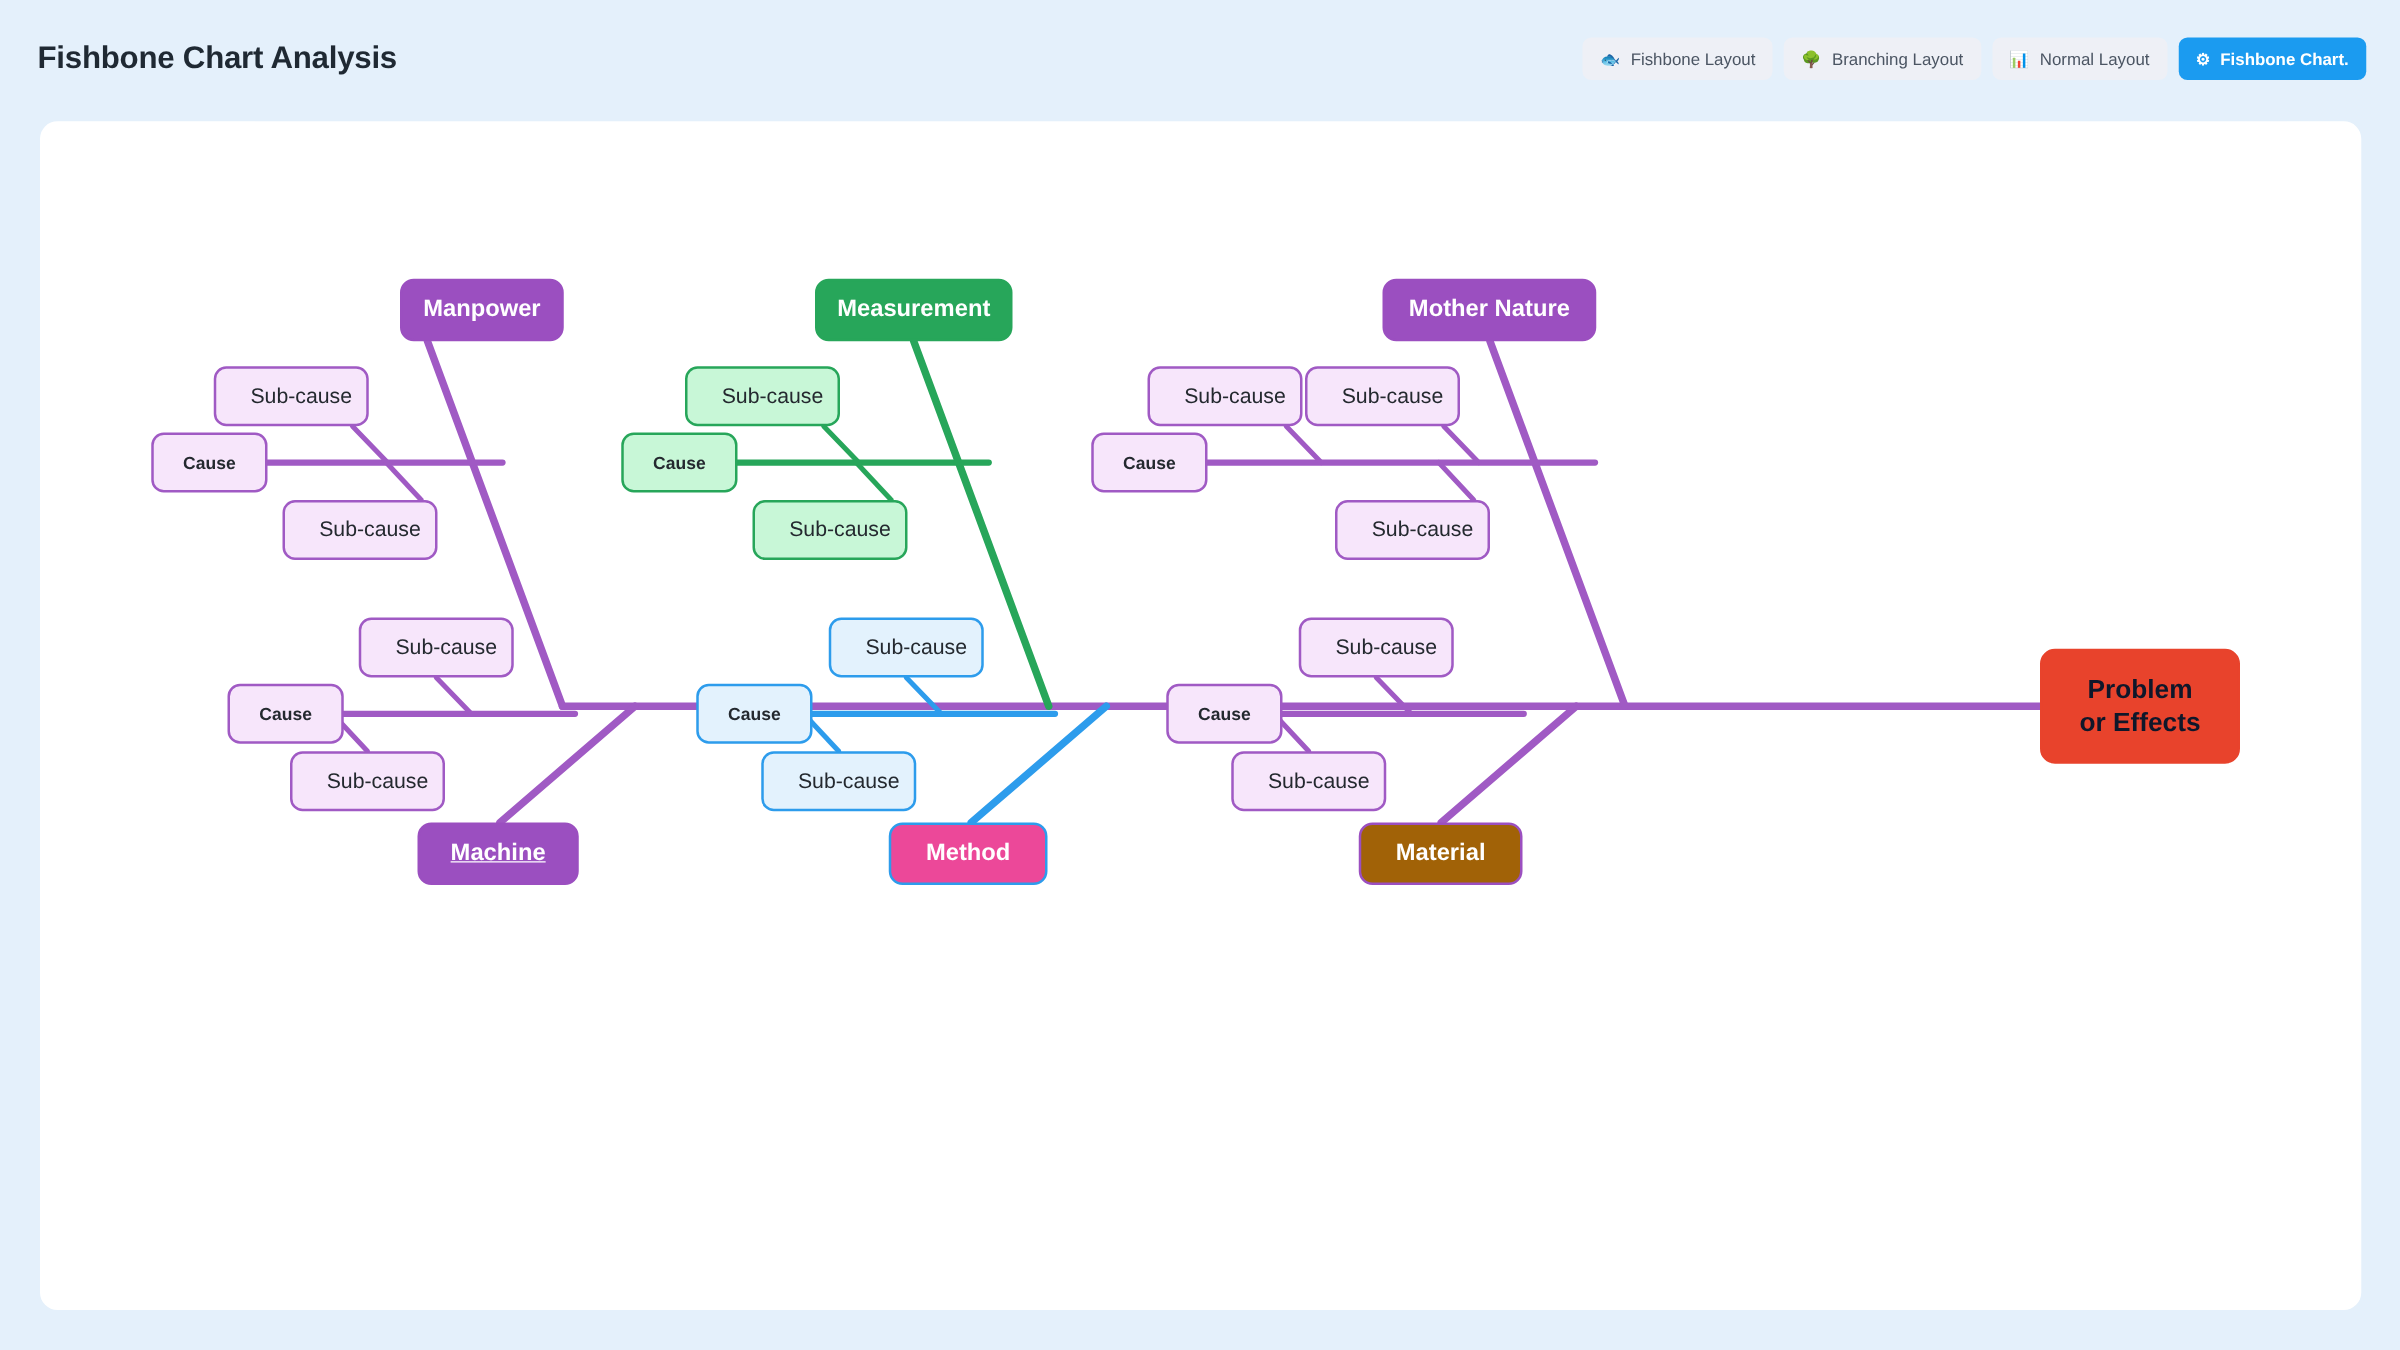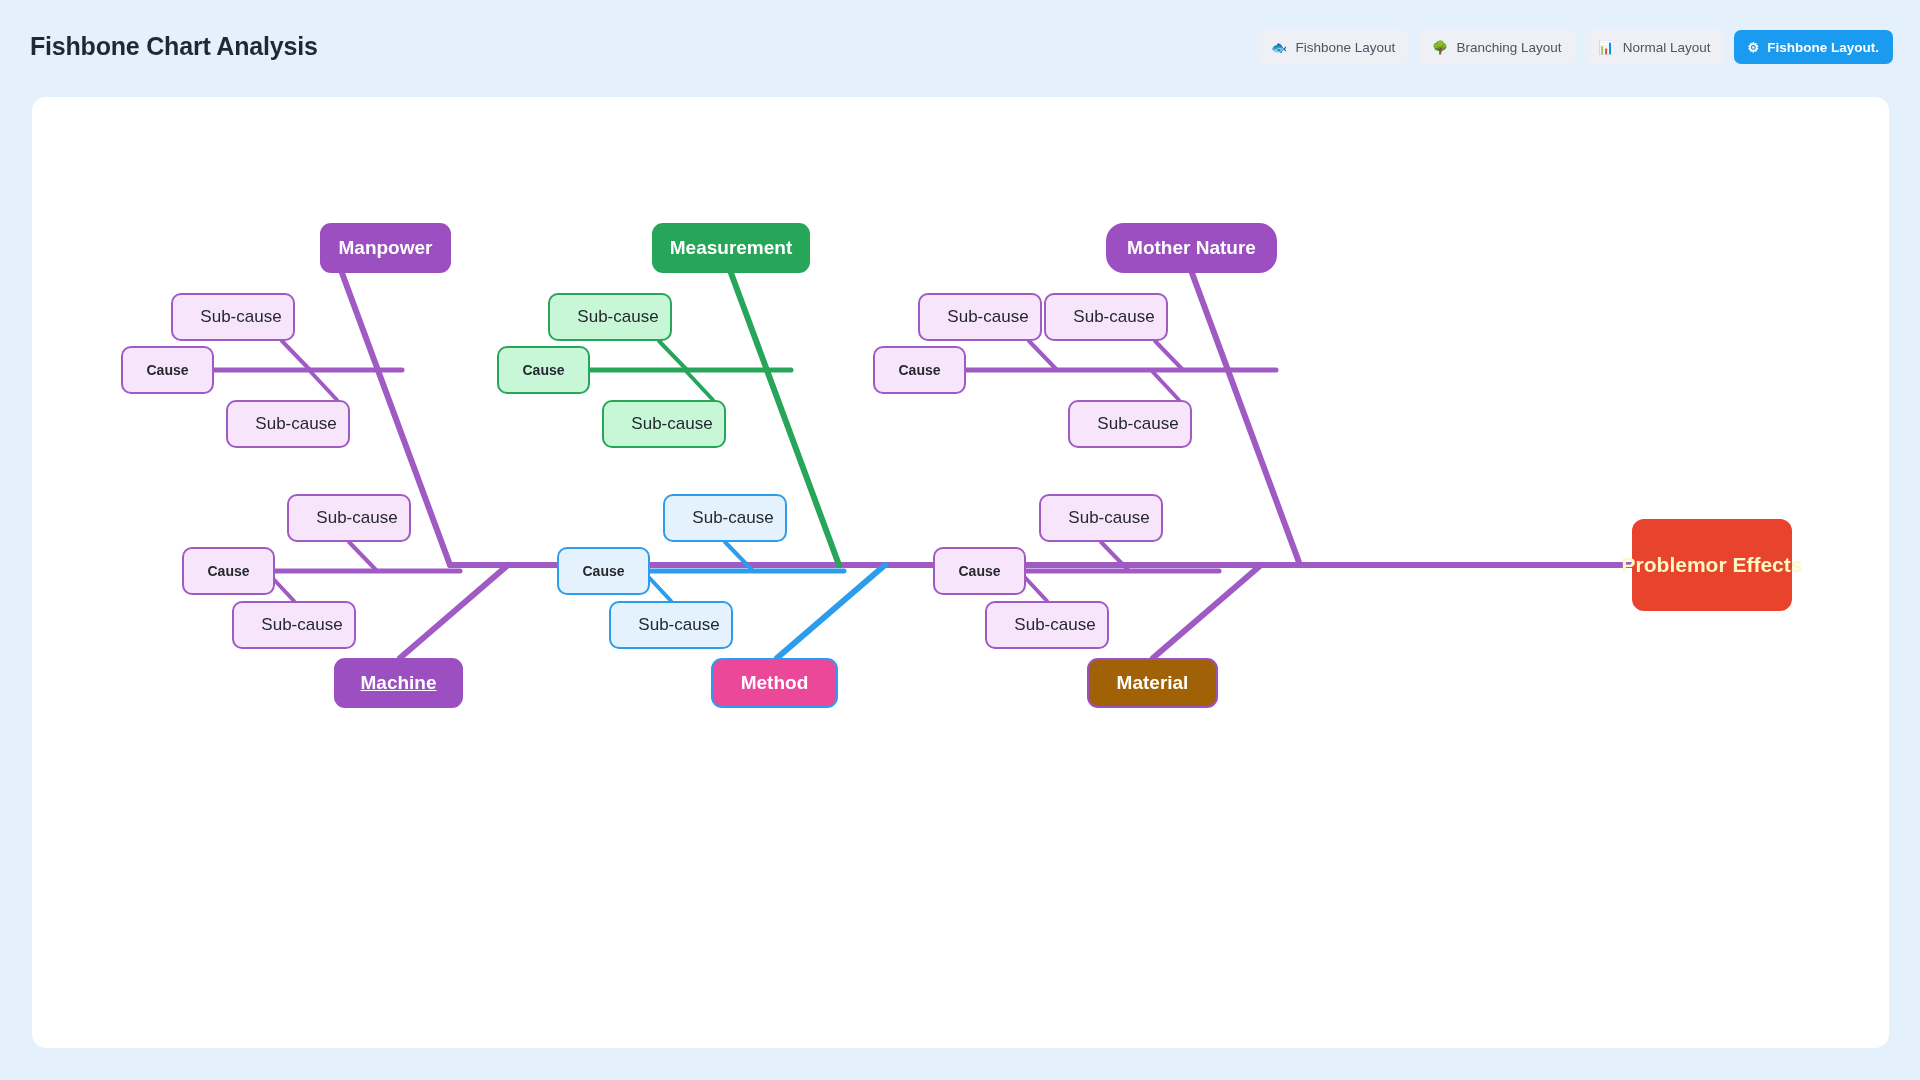--- a/index.html
+++ b/index.html
@@ -108,26 +108,26 @@
     color: #24292f;
     margin-left: 44px;
   }
   .node-sub {
     font-weight: normal;
     font-size: 17px;
     color: #24292f;
     padding-left: 16px;
   }
   .node-problem {
-    color: #fef9c3;
+    color: #0f172a;
     font-weight: bold;
     font-size: 21px;
     line-height: 1.3;
     text-align: center;
-    flex-direction: row;
+    flex-direction: column;
     border-radius: 12px;
   }
 </style>
 </head>
 <body>
 
 <div class="header">
   <div class="page-title">Fishbone Chart Analysis</div>
   <div class="toolbar">
       <button class="tb-btn">
@@ -137,21 +137,21 @@
       <button class="tb-btn">
         <span class="tb-ico">🌳</span>
         <span>Branching Layout</span>
       </button>
       <button class="tb-btn">
         <span class="tb-ico">📊</span>
         <span>Normal Layout</span>
       </button>
       <button class="tb-btn primary">
         <span class="tb-ico">⚙</span>
-        <span>Fishbone Layout.</span>
+        <span>Fishbone Chart.</span>
       </button>
     </div>
 </div>
 
 <div class="canvas">
   <svg class="diagram" id="fishbone-svg" viewBox="0 0 1857 951" preserveAspectRatio="none">
       <line x1="418" y1="468" x2="1600" y2="468" stroke="#a05ac4" stroke-width="6" stroke-linecap="round"></line>
       <line x1="310" y1="176" x2="418" y2="468" stroke="#a05ac4" stroke-width="6" stroke-linecap="round"></line>
       <line x1="138" y1="273" x2="370" y2="273" stroke="#a05ac4" stroke-width="5" stroke-linecap="round"></line>
       <line x1="250" y1="244" x2="278" y2="273" stroke="#a05ac4" stroke-width="4" stroke-linecap="round"></line>
@@ -180,21 +180,21 @@
     </svg>
   <div id="node-layer">
       <div class="node node-category" style="left: 244px; top: 126px; width: 131px; height: 50px; background: rgb(155, 79, 192); border-color: rgb(155, 79, 192); margin-left: 44px;">Manpower</div>
       <div class="node node-cause" style="left: 45px; top: 249px; width: 93px; height: 48px; background: rgb(247, 230, 251); border-color: rgb(160, 90, 196);">Cause</div>
       <div class="node node-sub" style="left: 139px; top: 196px; width: 124px; height: 48px; background: rgb(247, 230, 251); border-color: rgb(160, 90, 196);">Sub-cause</div>
       <div class="node node-sub" style="left: 194px; top: 303px; width: 124px; height: 48px; background: rgb(247, 230, 251); border-color: rgb(160, 90, 196);">Sub-cause</div>
       <div class="node node-category" style="left: 620px; top: 126px; width: 158px; height: 50px; background: rgb(39, 166, 90); border-color: rgb(39, 166, 90);">Measurement</div>
       <div class="node node-cause" style="left: 421px; top: 249px; width: 93px; height: 48px; background: rgb(200, 247, 215); border-color: rgb(39, 166, 90);">Cause</div>
       <div class="node node-sub" style="left: 516px; top: 196px; width: 124px; height: 48px; background: rgb(200, 247, 215); border-color: rgb(39, 166, 90);">Sub-cause</div>
       <div class="node node-sub" style="left: 570px; top: 303px; width: 124px; height: 48px; background: rgb(200, 247, 215); border-color: rgb(39, 166, 90);">Sub-cause</div>
-      <div class="node node-category" style="left: 1074px; top: 126px; width: 171px; height: 50px; background: rgb(155, 79, 192); border-color: rgb(155, 79, 192); border-radius: 18px;">Mother Nature</div>
+      <div class="node node-category" style="left: 1074px; top: 126px; width: 171px; height: 50px; background: rgb(155, 79, 192); border-color: rgb(155, 79, 192);">Mother Nature</div>
       <div class="node node-cause" style="left: 797px; top: 249px; width: 93px; height: 48px; background: rgb(247, 230, 251); border-color: rgb(160, 90, 196);">Cause</div>
       <div class="node node-sub" style="left: 886px; top: 196px; width: 124px; height: 48px; background: rgb(247, 230, 251); border-color: rgb(160, 90, 196);">Sub-cause</div>
       <div class="node node-sub" style="left: 1012px; top: 196px; width: 124px; height: 48px; background: rgb(247, 230, 251); border-color: rgb(160, 90, 196);">Sub-cause</div>
       <div class="node node-sub" style="left: 1036px; top: 303px; width: 124px; height: 48px; background: rgb(247, 230, 251); border-color: rgb(160, 90, 196);">Sub-cause</div>
       <div class="node node-category" style="left: 302px; top: 561px; width: 129px; height: 50px; background: rgb(155, 79, 192); border-color: rgb(155, 79, 192); text-decoration: underline;">Machine</div>
       <div class="node node-cause" style="left: 106px; top: 450px; width: 93px; height: 48px; background: rgb(247, 230, 251); border-color: rgb(160, 90, 196);">Cause</div>
       <div class="node node-sub" style="left: 255px; top: 397px; width: 124px; height: 48px; background: rgb(247, 230, 251); border-color: rgb(160, 90, 196);">Sub-cause</div>
       <div class="node node-sub" style="left: 200px; top: 504px; width: 124px; height: 48px; background: rgb(247, 230, 251); border-color: rgb(160, 90, 196);">Sub-cause</div>
       <div class="node node-category" style="left: 679px; top: 561px; width: 127px; height: 50px; background: #ec4899; border-color: rgb(45, 156, 236);">Method</div>
       <div class="node node-cause" style="left: 481px; top: 450px; width: 93px; height: 48px; background: rgb(227, 242, 253); border-color: rgb(45, 156, 236);">Cause</div>

